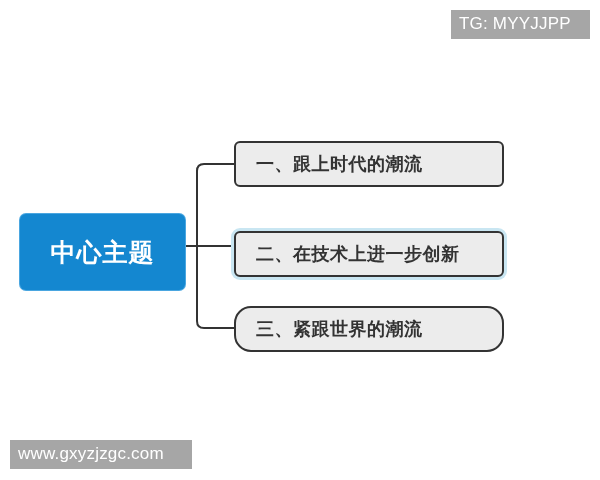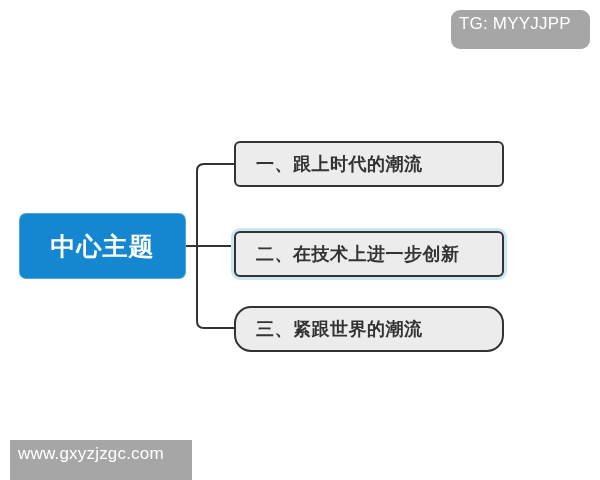--- a/index.html
+++ b/index.html
@@ -6,25 +6,25 @@
     body {
       width: 600px; height: 480px; position: relative; overflow: hidden;
       background: #ffffff;
       font-family: "DejaVu Sans", "Liberation Sans", sans-serif;
     }
     .watermark {
       position: absolute; background: #a6a6a6; color: #ffffff;
       font-family: "Liberation Sans", "DejaVu Sans", sans-serif;
       font-size: 17px; line-height: 28px; padding: 0 8px; letter-spacing: 0.2px;
     }
-    #wm-top { left: 451px; top: 10px; height: 39px; width: 123px; border-radius: 9px; }
-    #wm-bottom { left: 10px; top: 440px; height: 41px; width: 166px; }
+    #wm-top { left: 451px; top: 10px; height: 29px; width: 123px; }
+    #wm-bottom { left: 10px; top: 440px; height: 29px; width: 166px; }
 
     .center-node {
-      position: absolute; left: 20px; top: 214px; width: 165px; height: 64px;
+      position: absolute; left: 20px; top: 214px; width: 165px; height: 76px;
       background: #1487d0; border-radius: 6px;
       box-shadow: 0 0 0 1px #4aa6e0;
       display: flex; align-items: center; justify-content: center;
     }
     .center-node span {
       color: #ffffff; font-size: 25px; font-weight: bold; letter-spacing: 1px;
     }
 
     .child-node {
       position: absolute; left: 234px; width: 270px; height: 46px;

